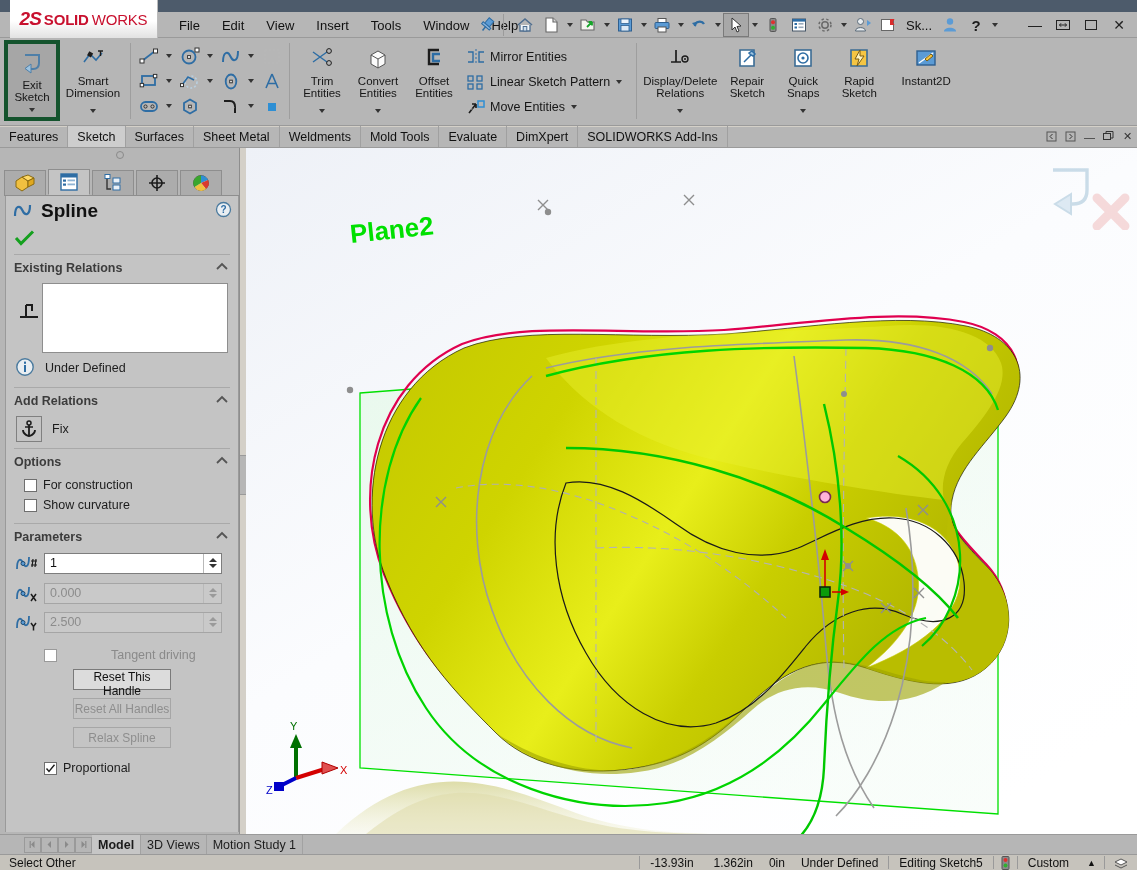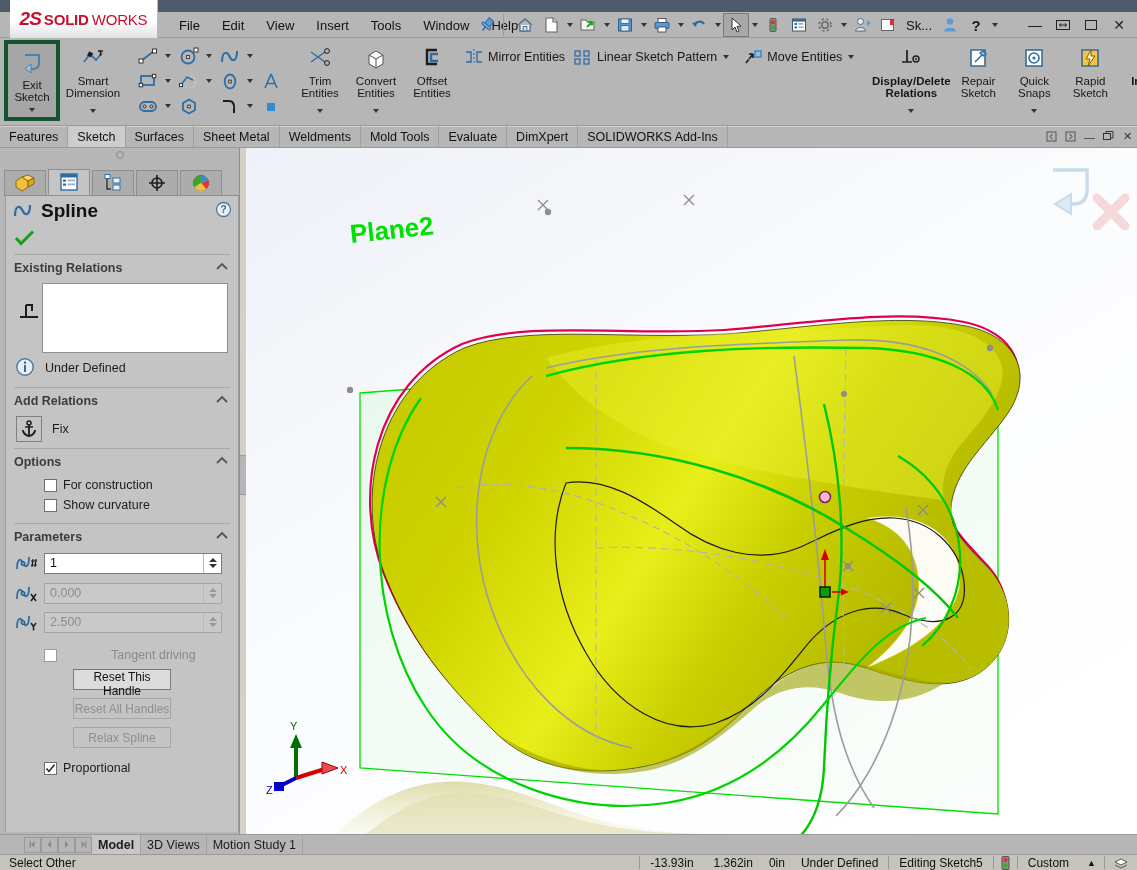--- a/index.html
+++ b/index.html
@@ -65,31 +65,31 @@
   .rsep{ width:1px; height:76px; margin-top:5px; background:#9e9e9e; }
   .bigbtn{
     width:56px; min-height:78px; display:flex; flex-direction:column; align-items:center;
     padding-top:5px; cursor:default;
   }
   .bigbtn.active{ background:#a6a6a6; border:4px solid #14532d; }
   .bigbtn .ic{ height:28px; display:flex; align-items:center; justify-content:center; }
   .bigbtn .lb{ font-size:11.5px; line-height:12px; text-align:center; margin-top:2px; color:#161616;}
   .dropzone{ width:100%; height:14px; display:flex; align-items:center; justify-content:center; margin-top:auto;}
   .wide{ width:66px; }
-  .widest{ width:78px;font-weight:bold; }
+  .widest{ width:78px; }
 
   .stack3{ display:flex; flex-direction:column; gap:1px; padding-top:4px;}
   .srow{ display:flex; align-items:center; height:24px; }
   .sbtn{ width:27px;height:24px; display:flex;align-items:center;justify-content:center; cursor:default;}
   .scaret{ width:14px;height:24px; display:flex;align-items:center;justify-content:center; cursor:default;}
 
   .txtrow{ display:flex; align-items:center; height:25px; padding-right:4px; cursor:default;}
   .txtrow .ic{ width:28px; display:flex; align-items:center; justify-content:center;}
   .txtrow .lb{ font-size:12.5px; color:#161616; white-space:nowrap; }
-  .txtstack{ display:flex; flex-direction:row; padding-top:4px; }
+  .txtstack{ display:flex; flex-direction:column; padding-top:4px; }
   .trcaret{ width:18px; display:flex; align-items:center; justify-content:center;}
 
   
   .tabstrip{
     position:absolute; left:0; top:127px; width:1137px; height:21px;
     background:#b6b6b6; display:flex; align-items:flex-end;
     border-bottom:1px solid #9a9a9a;
   }
   .tab{
     height:21px; padding:0 9px; display:flex; align-items:center; font-size:12.5px;
@@ -133,21 +133,21 @@
   .chev{ margin-left:auto; }
   .relbox{
     margin:2px 10px 0 36px; height:70px; background:#fff; border:1px solid #8e8e8e;
   }
   .relicon{ position:absolute; left:11px; }
   .statusrow{ display:flex; align-items:center; height:30px; padding-left:9px; }
   .statusrow .t{ margin-left:10px; font-size:12.5px; }
   .fixrow{ display:flex; align-items:center; height:30px; padding-left:10px; }
   .fixbtn{ width:26px;height:26px; background:#c4c4c4; border:1px solid #808080; display:flex;align-items:center;justify-content:center; cursor:default;}
   .fixrow .t{ margin-left:10px; font-size:12.5px; }
-  .cbrow{ display:flex; align-items:center; height:20px; padding-left:38px; }
+  .cbrow{ display:flex; align-items:center; height:20px; padding-left:18px; }
   .cb{ width:13px;height:13px;background:#fff;border:1px solid #6f6f6f; display:flex;align-items:center;justify-content:center;}
   .cb.dis{ background:#fff; border-color:#9a9a9a; }
   .cbrow .t{ margin-left:6px; font-size:12.5px; }
   .cbrow .t.dis{ color:#8a8a8a; }
   .prow{ display:flex; align-items:center; height:26px; padding-left:8px; }
   .pic{ width:26px; display:flex; align-items:center; justify-content:center;}
   .spin{
     margin-left:4px; width:178px; height:21px; background:#fff; border:1px solid #7d7d7d;
     display:flex; align-items:center;
   }

